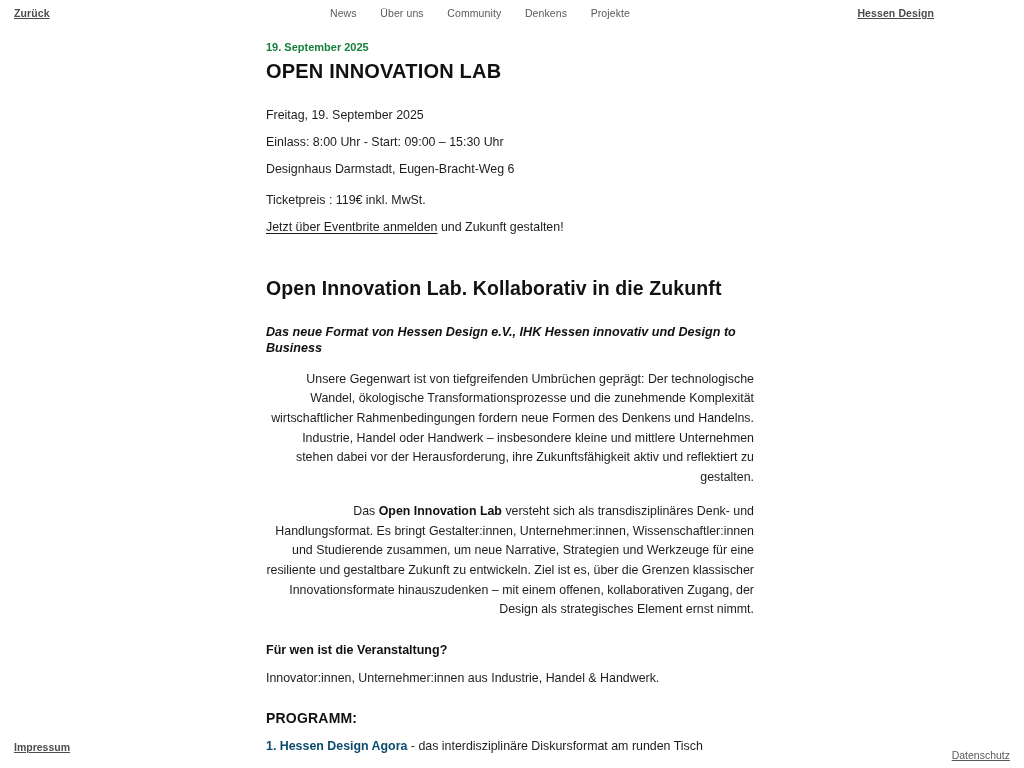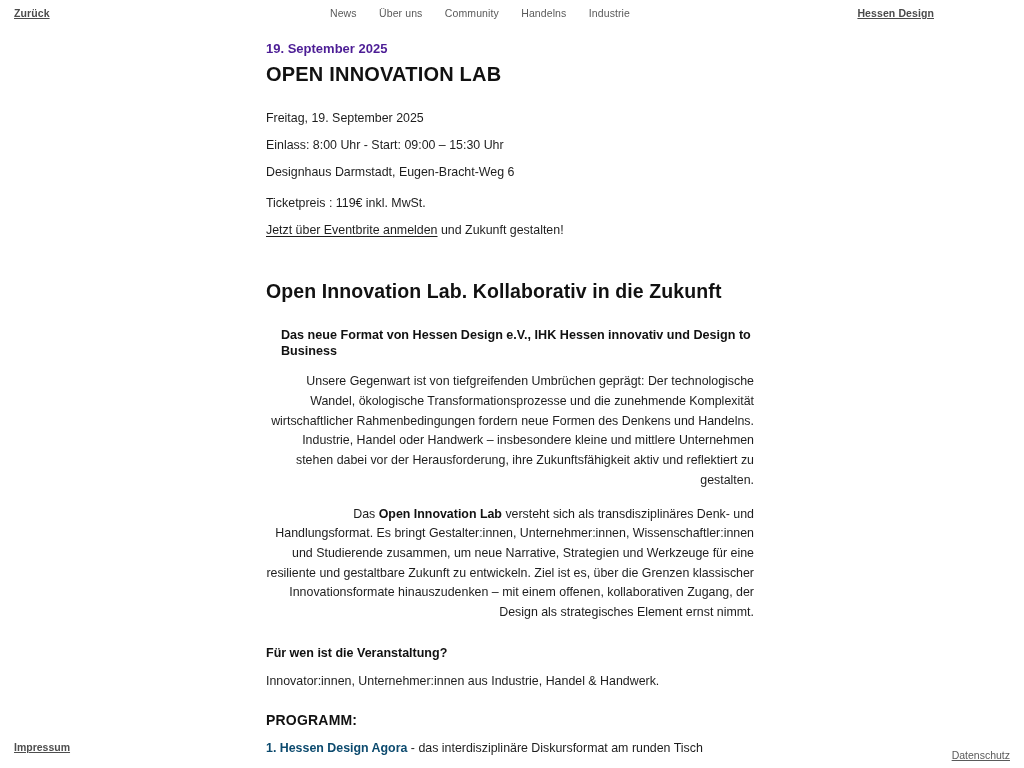--- a/index.html
+++ b/index.html
@@ -74,23 +74,23 @@
     overflow: hidden;
   }
   .column {
     position: absolute;
     left: 266px;
     top: 0;
     width: 488px;
   }
 
   .eyebrow {
-    font-size: 13px;
-    font-weight: bold;
-    color: #4c1d95;
+    font-size: 11px;
+    font-weight: bold;
+    color: #15803d;
     margin: 14px 0 0 0;
     line-height: 1.35;
   }
   .bigtitle {
     font-size: 20px;
     font-weight: bold;
     color: #111;
     margin: 3px 0 0 0;
     line-height: 1.3;
     letter-spacing: .2px;
@@ -122,22 +122,23 @@
     line-height: 1.28;
     letter-spacing: .1px;
   }
 
   .body-block { margin-top: 23px; }
 
   p.lead-bold {
     font-size: 12.6px;
     font-weight: bold;
     color: #111;
-    margin: 0 0 13px 15px;
+    margin: 0 0 13px 0;
     line-height: 1.3;
+    font-style: italic;
   }
   p.para {
     font-size: 12.4px;
     color: #1d1d1d;
     margin: 0 0 14px 0;
     line-height: 1.59;
     text-align: right;
   }
   p.para b { font-weight: bold; color: #111; }
 
@@ -205,22 +206,22 @@
 </head>
 <body>
 
 <div class="topbar">
   <a href="#" class="topbar-left">Zurück</a>
 
   <nav class="topbar-nav">
     <a href="#">News</a>
     <a href="#">Über uns</a>
     <a href="#">Community</a>
-    <a href="#">Handelns</a>
-    <a href="#">Industrie</a>
+    <a href="#">Denkens</a>
+    <a href="#">Projekte</a>
   </nav>
 
   <a href="#" class="topbar-right">Hessen Design</a>
 </div>
 
 <div class="page">
   <div class="column">
 
     <p class="eyebrow">19. September 2025</p>
     <h1 class="bigtitle">OPEN INNOVATION LAB</h1>

